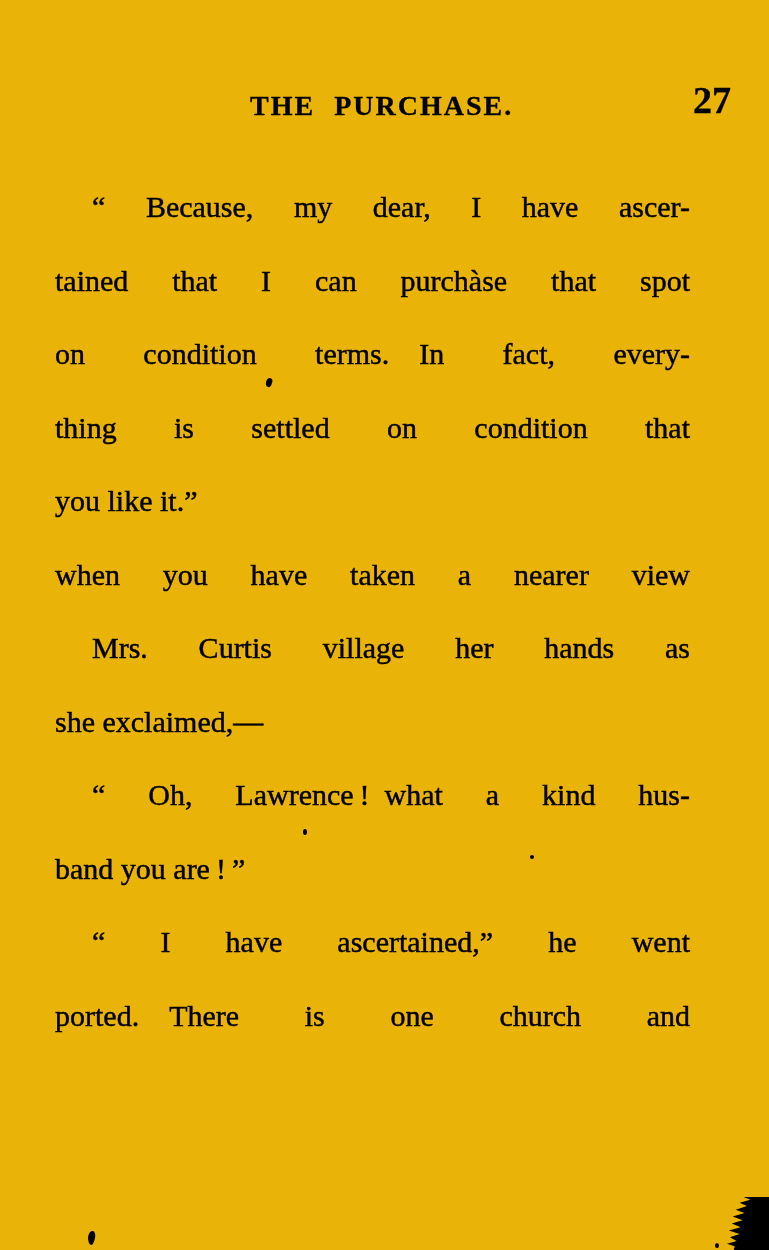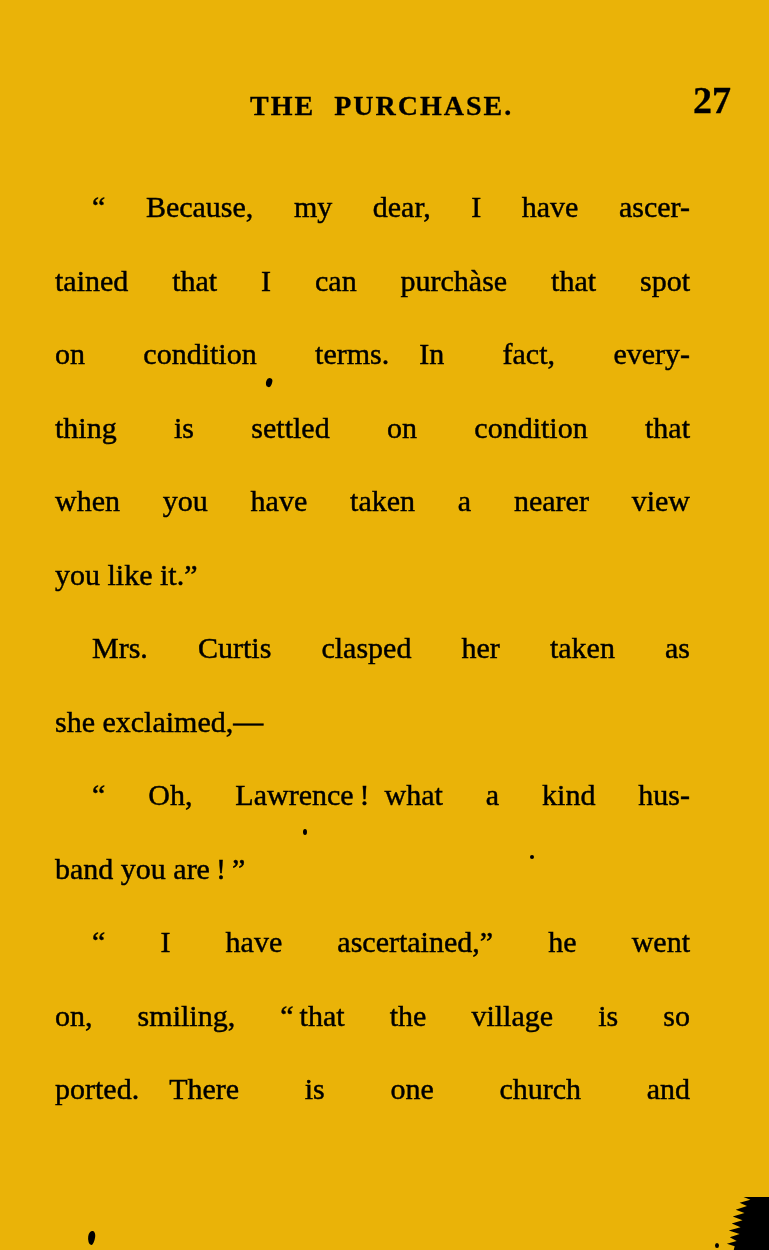--- a/index.html
+++ b/index.html
@@ -125,28 +125,27 @@
 
   <div class="running-title">THE PURCHASE.</div>
 
   <div class="page-number">27</div>
 
   <div class="page-text">
     <div class="ln j in">“ Because, my dear, I have ascer-</div>
     <div class="ln j">tained that I can purchàse that spot</div>
     <div class="ln j">on condition terms. In fact, every-</div>
     <div class="ln j">thing is settled on condition that</div>
+    <div class="ln">you like it.”</div>
     <div class="ln j">when you have taken a nearer view</div>
-    <div class="ln">you like it.”</div>
-    <div class="ln j in">Mrs. Curtis clasped her taken as</div>
+    <div class="ln j in">Mrs. Curtis village her hands as</div>
     <div class="ln">she exclaimed,—</div>
     <div class="ln j in">“ Oh, Lawrence ! what a kind hus-</div>
     <div class="ln">band you are ! ”</div>
     <div class="ln j in">“ I have ascertained,” he went</div>
-    <div class="ln j">on, smiling, “ that the village is so</div>
     <div class="ln j">ported. There is one church and</div>
   </div>
 
   <div class="ink-blot"></div>
   <div class="ink-dot-br"></div>
   <div class="speck-bottom-left"></div>
   <div class="speck-below-reasonable"></div>
   <div class="speck-above-band"></div>
   <div class="speck-right-mid"></div>
 

